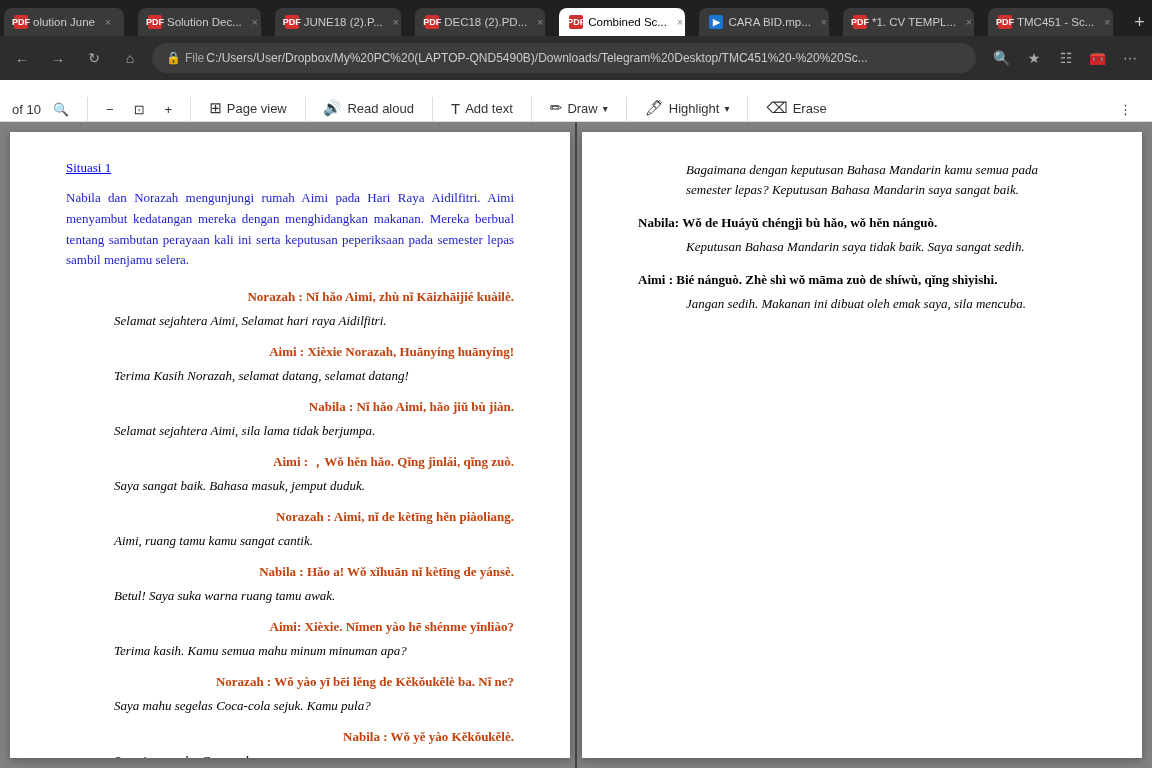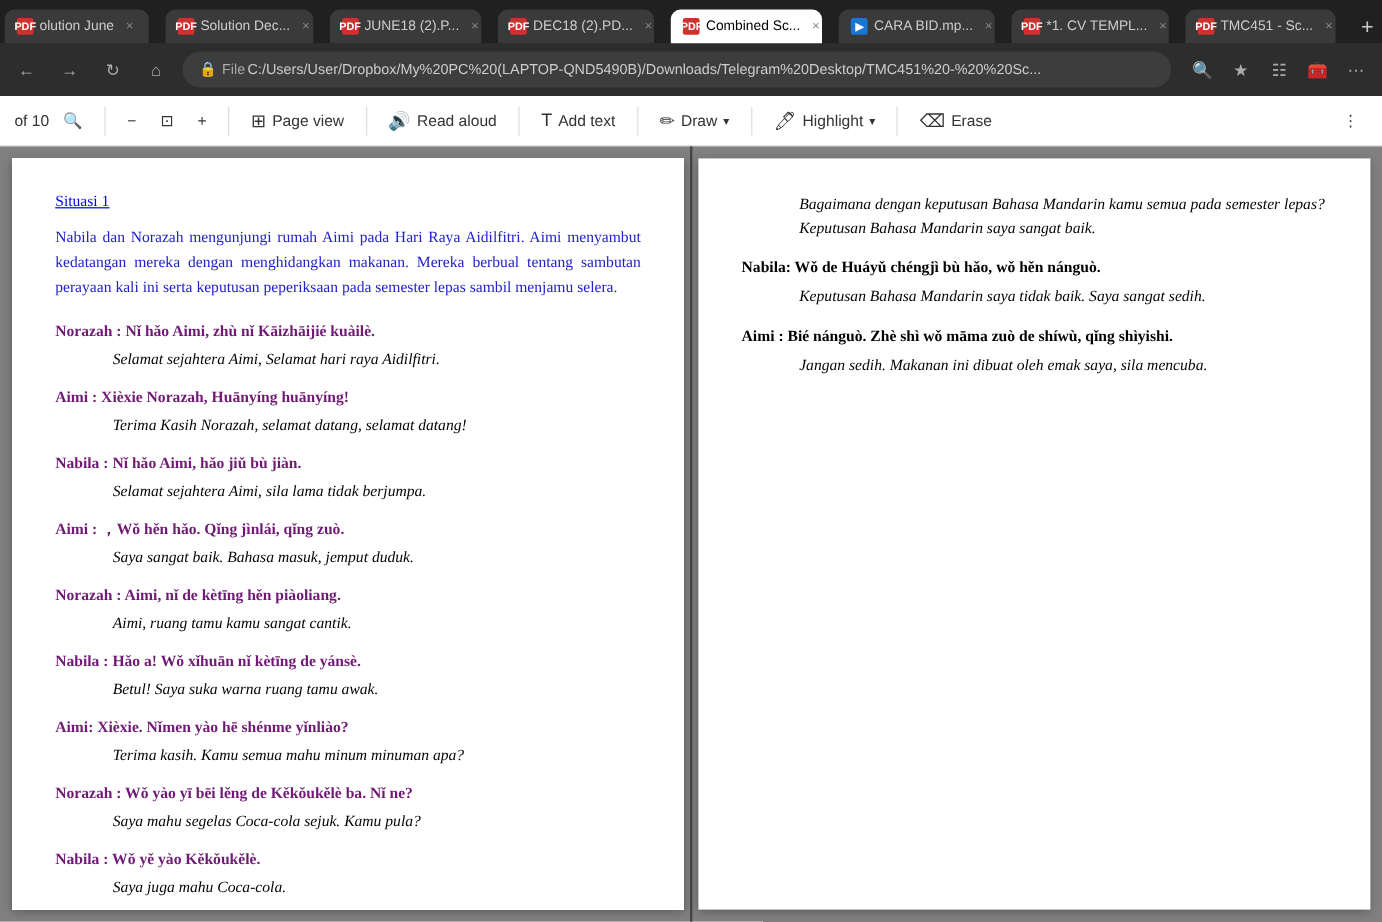--- a/index.html
+++ b/index.html
@@ -124,21 +124,21 @@
     .addr-icon-btn {
       width: 28px; height: 28px;
       border-radius: 50%;
       display: flex; align-items: center; justify-content: center;
       color: #aaa; font-size: 14px; cursor: pointer;
     }
 
     
     .pdf-toolbar {
       display: flex;
-      align-items: center;
+      align-items: flex-end;
       background: #ffffff;
       border-bottom: 1px solid #ddd;
       height: 42px;
       padding: 0 12px;
       gap: 6px;
     }
     .pdf-toolbar-group {
       display: flex;
       align-items: center;
       gap: 4px;
@@ -168,21 +168,21 @@
     .pdf-content {
       display: flex;
       background: #808080;
       height: calc(768px - 36px - 44px - 42px);
       overflow: hidden;
     }
     .pdf-page {
       flex: 1;
       background: #ffffff;
       margin: 10px;
-      padding: 28px 36px;
+      padding: 28px 56px;
       overflow-y: auto;
       box-shadow: 0 2px 8px rgba(0,0,0,0.3);
       font-family: 'Times New Roman', Times, serif;
     }
     .pdf-page-left { margin-right: 5px; }
     .pdf-page-right { margin-left: 5px; }
     .pdf-divider { width: 2px; background: #444; flex-shrink: 0; }
 
     
     .situation-title {
@@ -195,23 +195,24 @@
     .intro-text {
       font-size: 13px;
       color: #2222cc;
       text-align: justify;
       line-height: 1.6;
       margin-bottom: 16px;
     }
     .dialog-line {
       font-size: 13px;
       font-weight: bold;
-      color: #701a75;
+      color: #c2410c;
       margin-bottom: 4px;
       line-height: 1.5;
+      text-align: right;
     }
     .dialog-translation {
       font-size: 13px;
       font-style: italic;
       color: #000;
       margin-left: 48px;
       margin-bottom: 12px;
       line-height: 1.5;
     }
 

